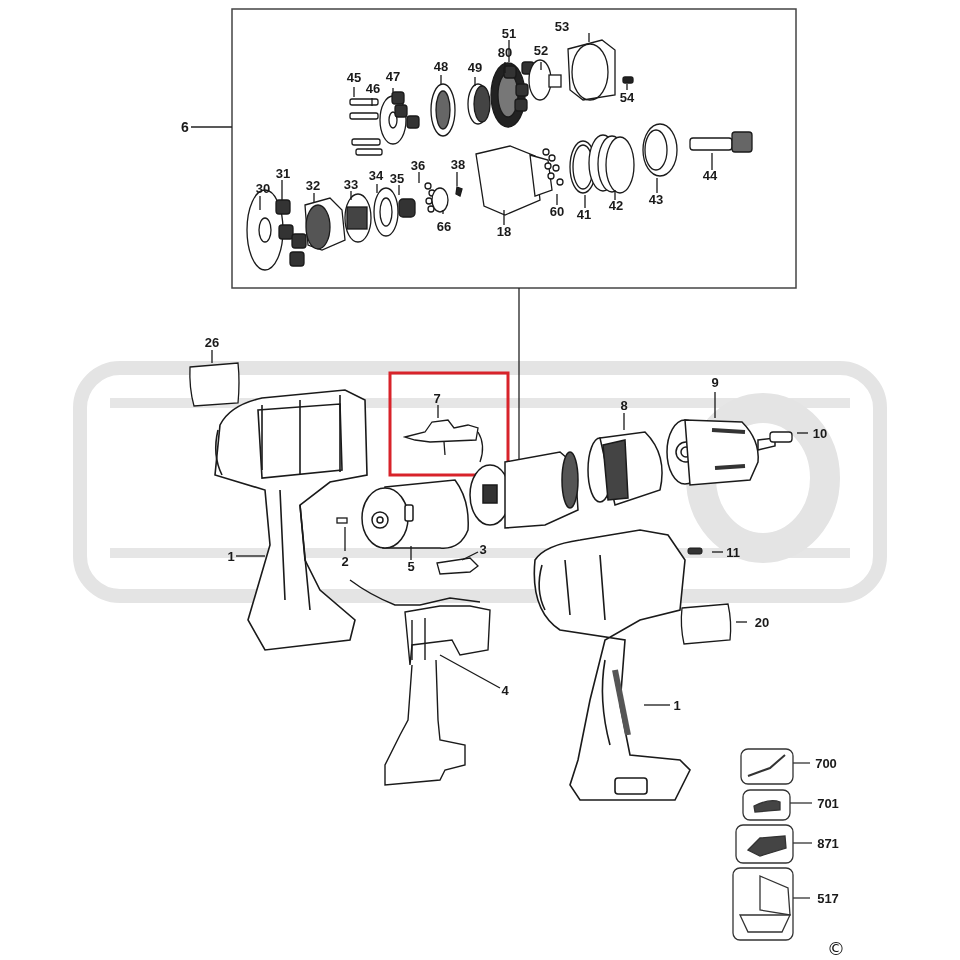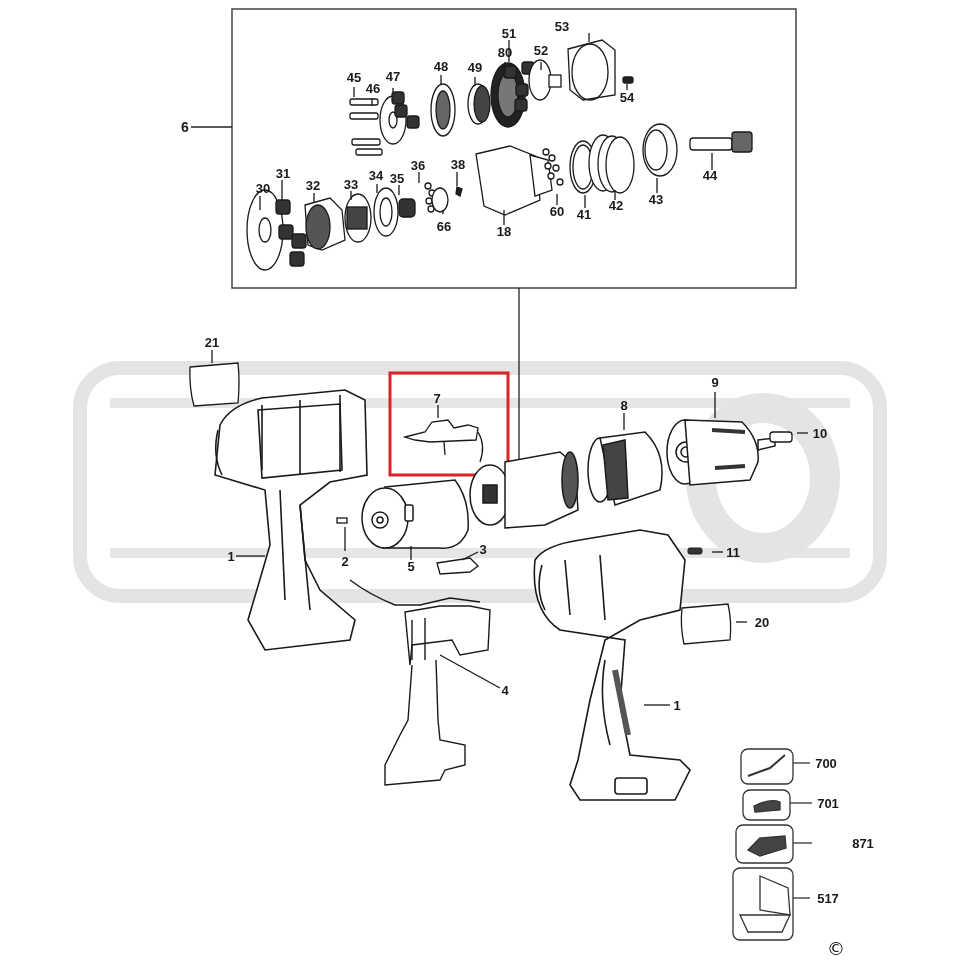--- a/index.html
+++ b/index.html
@@ -280,22 +280,22 @@
 <span class="lbl" style="left:345px;top:561px">2</span>
 <span class="lbl" style="left:483px;top:549px">3</span>
 <span class="lbl" style="left:505px;top:690px">4</span>
 <span class="lbl" style="left:411px;top:566px">5</span>
 <span class="lbl" style="left:437px;top:398px">7</span>
 <span class="lbl" style="left:624px;top:405px">8</span>
 <span class="lbl" style="left:715px;top:382px">9</span>
 <span class="lbl" style="left:820px;top:433px">10</span>
 <span class="lbl" style="left:733px;top:552px">11</span>
 <span class="lbl" style="left:762px;top:622px">20</span>
-<span class="lbl" style="left:212px;top:342px">21</span>
+<span class="lbl" style="left:212px;top:342px">26</span>
 
 
 <span class="lbl" style="left:826px;top:763px">700</span>
 <span class="lbl" style="left:828px;top:803px">701</span>
-<span class="lbl" style="left:863px;top:843px">871</span>
+<span class="lbl" style="left:828px;top:843px">871</span>
 <span class="lbl" style="left:828px;top:898px">517</span>
 
 <span class="copyright">©</span>
 </div>
 
 </body></html>

